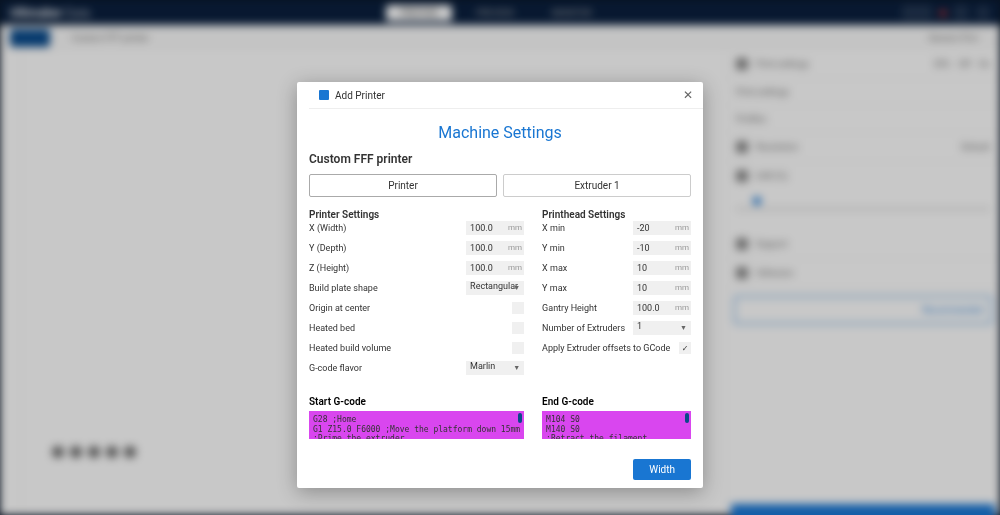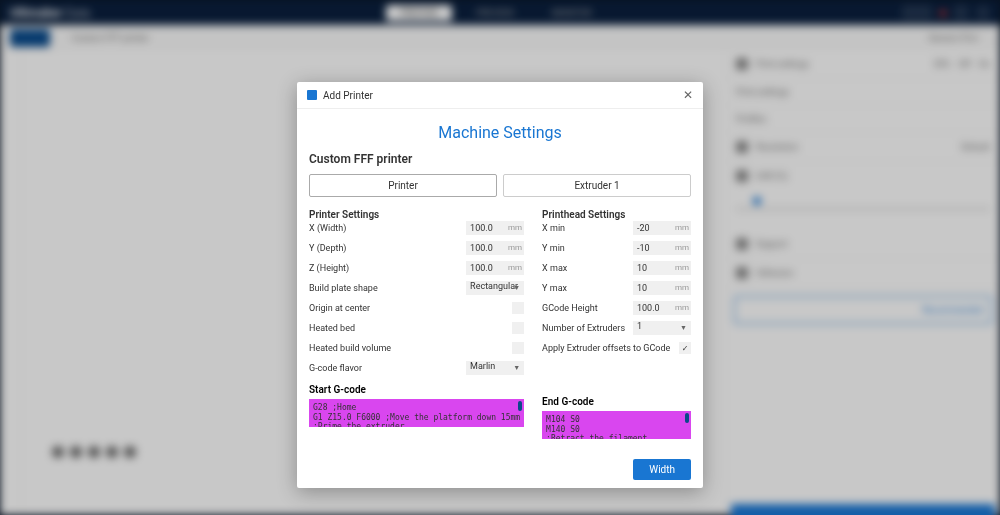--- a/index.html
+++ b/index.html
@@ -33,21 +33,21 @@
     .slice-btn { margin: 180px 5px 0; height: 22px; background: #1976d2; border-radius: 2px; }
     
     .bottom-panel { position: absolute; bottom: 0; left: 22px; width: 150px; height: 140px; background: #fafafa; padding: 8px; }
     .bp-line { height: 10px; margin-bottom: 5px; font-size: 8px; color: #999; }
     .bp-icons { display: flex; gap: 6px; margin-top: 8px; }
     .bp-ic { width: 12px; height: 12px; background: #666; border-radius: 50%; }
     
     
     .modal-backdrop { position: absolute; inset: 0; background: rgba(0,0,0,0.2); }
     .modal { position: absolute; left: 297px; top: 82px; width: 406px; background: #fff; border-radius: 2px; box-shadow: 0 4px 20px rgba(0,0,0,0.3); }
-    .modal-header { display: flex; align-items: center; padding: 6px 10px; border-bottom: 1px solid #eee; }
+    .modal-header { display: flex; align-items: center; padding: 6px 10px; border-bottom: 1px solid #eee; margin-left: 12px; }
     .modal-icon { width: 10px; height: 10px; background: #1976d2; border-radius: 1px; margin-right: 6px; }
     .modal-title { font-size: 10px; color: #333; flex: 1; }
     .modal-close { font-size: 12px; color: #666; cursor: pointer; }
     .modal-h1 { text-align: center; font-size: 16px; color: #1976d2; padding: 14px 0 10px; font-weight: 400; }
     .modal-body { padding: 0 12px 12px; }
     .printer-name { font-size: 12px; font-weight: 600; color: #333; margin-bottom: 8px; }
     
     .tabs { display: flex; gap: 6px; margin-bottom: 12px; }
     .tab { flex: 1; text-align: center; padding: 5px; font-size: 10px; border: 1px solid #ccc; border-radius: 2px; cursor: pointer; color: #333; }
     .tab.active { border-color: #aaa; }
@@ -58,21 +58,21 @@
     .setting-row { display: flex; align-items: center; margin-bottom: 4px; height: 16px; }
     .setting-label { flex: 1; font-size: 9px; color: #333; }
     .setting-input { width: 40px; height: 14px; background: #f0f0f0; border: none; font-size: 9px; padding: 0 4px; text-align: left; color: #333; }
     .setting-unit { width: 18px; font-size: 8px; color: #999; text-align: right; padding-right: 2px; background: #f0f0f0; height: 14px; line-height: 14px; }
     .input-group { display: flex; }
     .setting-select { width: 58px; height: 14px; background: #f0f0f0; border: none; font-size: 9px; padding: 0 4px; color: #333; position: relative; }
     .select-wrap { position: relative; display: flex; align-items: center; }
     .select-arrow { position: absolute; right: 4px; font-size: 7px; color: #666; pointer-events: none; }
     .setting-check { width: 12px; height: 12px; background: #f0f0f0; border: none; display: flex; align-items: center; justify-content: center; font-size: 8px; color: #333; }
     
-    .gcode-section { margin-top: 8px; }
+    .gcode-section { margin-top: 20px; }
     .gcode-h { font-size: 10px; font-weight: 600; margin-bottom: 4px; }
     .gcode-box { width: 100%; height: 28px; background: #d946ef; border: none; font-size: 8px; font-family: monospace; padding: 4px; color: #333; resize: none; overflow: hidden; position: relative; white-space: pre; line-height: 1.2; }
     .gcode-wrap { position: relative; }
     .gcode-scroll { position: absolute; right: 2px; top: 2px; width: 4px; height: 10px; background: #0a4a8a; border-radius: 2px; }
     
     .modal-footer { display: flex; justify-content: flex-end; padding: 8px 12px; }
     .next-btn { padding: 5px 16px; background: #1976d2; color: #fff; border: none; border-radius: 2px; font-size: 10px; cursor: pointer; }
   </style>
 </head>
 <body>
@@ -253,21 +253,21 @@
             </div>
         </div>
         <div class="setting-row">
           <div class="setting-label">Y max</div>
           <div class="input-group">
               <input class="setting-input" value="10" style="">
               <span class="setting-unit">mm</span>
             </div>
         </div>
         <div class="setting-row">
-          <div class="setting-label">GCode Height</div>
+          <div class="setting-label">Gantry Height</div>
           <div class="input-group">
               <input class="setting-input" value="100.0" style="">
               <span class="setting-unit">mm</span>
             </div>
         </div>
         <div class="setting-row">
           <div class="setting-label">Number of Extruders</div>
           <div class="select-wrap">
               <div class="setting-select">1</div>
               <span class="select-arrow">▼</span>

